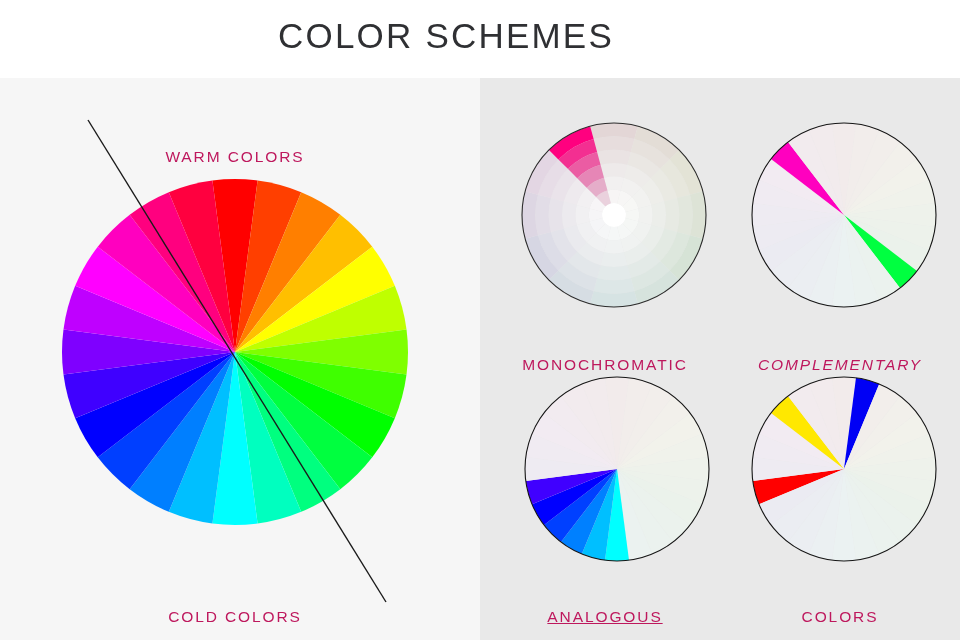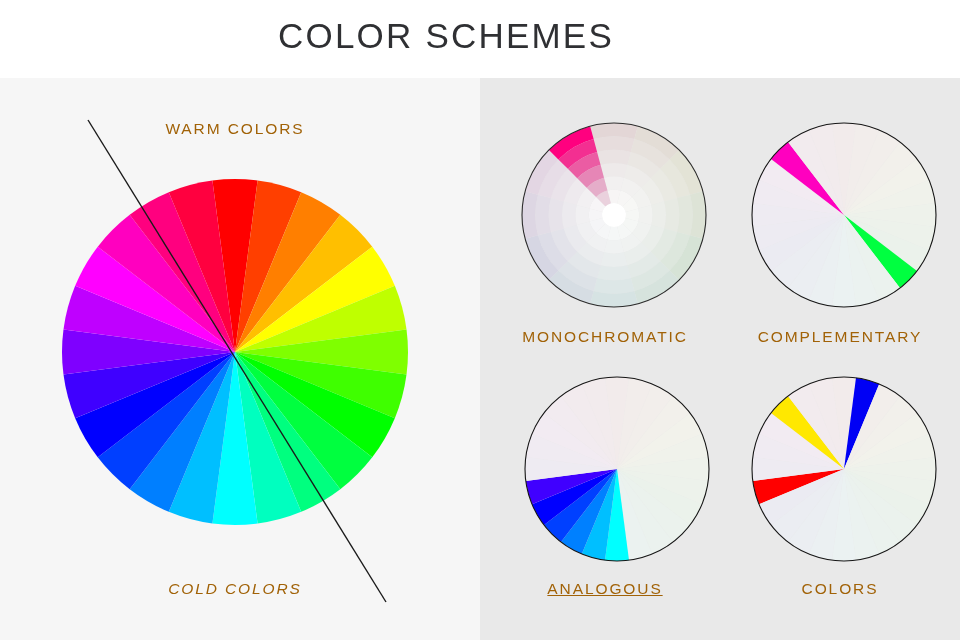--- a/index.html
+++ b/index.html
@@ -49,33 +49,34 @@
     font-size: 35px;
     font-weight: 300;
     letter-spacing: 2.2px;
     color: #2f3033;
     font-family: "Liberation Sans", sans-serif;
   }
 
   .label {
     position: absolute;
     text-align: center;
-    color: #a16207;
+    color: #be185d;
     font-size: 15.5px;
     font-weight: 400;
     letter-spacing: 1.9px;
     white-space: nowrap;
     font-family: "Liberation Sans", sans-serif;
+    margin-top: 28px;
   }
 
   .label-warm  { left: 70px;  top: 120px; width: 330px; }
-  .label-cold  { left: 70px;  top: 580px; width: 330px; font-style: italic; }
+  .label-cold  { left: 70px;  top: 580px; width: 330px; }
 
   .label-mono  { left: 490px; top: 328px; width: 230px; }
-  .label-comp  { left: 725px; top: 328px; width: 230px; }
+  .label-comp  { left: 725px; top: 328px; width: 230px; font-style: italic; }
   .label-analog{ left: 490px; top: 580px; width: 230px; text-decoration: underline; }
   .label-triad { left: 725px; top: 580px; width: 230px; }
 
   .wheel-main {
     position: absolute;
     left: 62px;
     top: 179px;
     width: 346px;
     height: 346px;
   }

